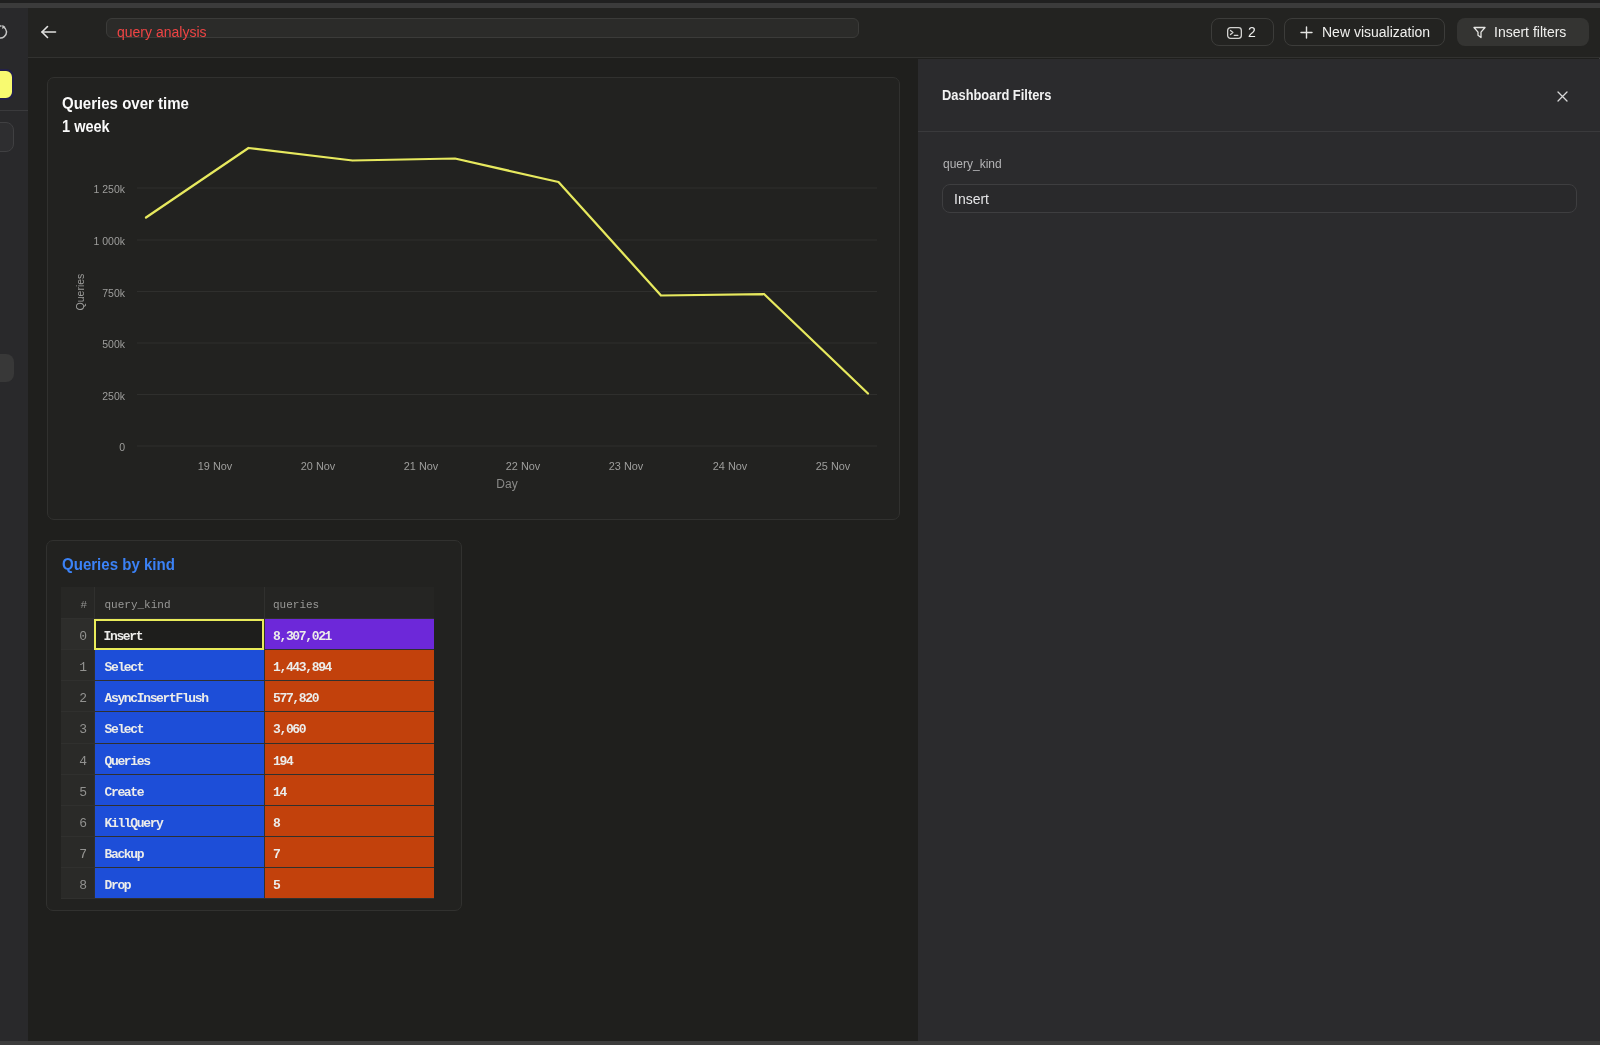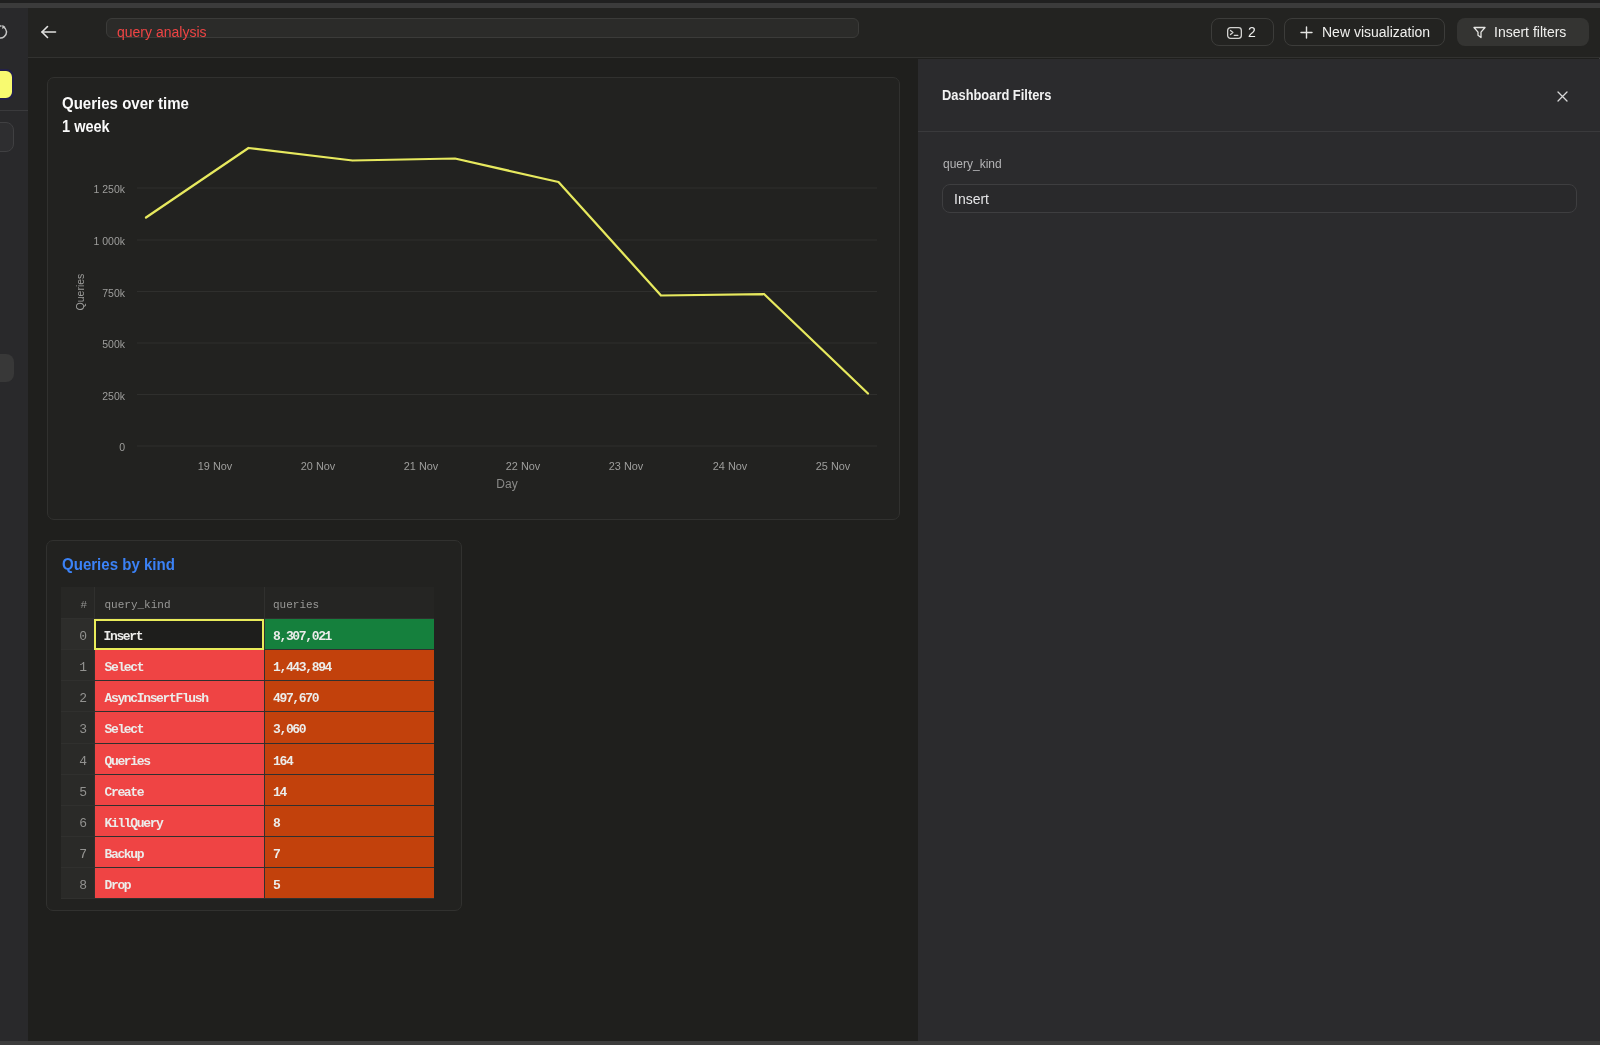--- a/index.html
+++ b/index.html
@@ -114,62 +114,62 @@
 <div class="abs" style="left:46px;top:540px;width:416px;height:371px;background:#222220;border:1px solid #31312f;border-radius:7px;"></div>
 <div class="abs" style="left:62px;top:555px;color:#3b82f6;font-size:16px;font-weight:bold;line-height:19px;"><span style="display:inline-block;transform:scaleX(0.94);transform-origin:0 50%;">Queries by kind</span></div>
 
 <style>
   .tbl { position:absolute; left:61px; top:587px; width:373px;
     font-family:"Liberation Mono", monospace; font-size:11px; }
   .trow { display:flex; height:31.15px; }
   .trow.head { height:32px; }
   .c0 { width:33px; background:#2a2a28; color:#929290; text-align:right;
         padding-right:7px; font-size:13px; line-height:36px; border-bottom:1px solid #30302e; }
-  .c1 { width:170px; background:#ef4444; color:#ececea; font-weight:bold;
+  .c1 { width:170px; background:#1d4ed8; color:#ececea; font-weight:bold;
         padding-left:9.5px; font-size:13px; letter-spacing:-1.35px; line-height:36px; border-bottom:1px solid #30302e;
         border-left:1px solid #30302e; }
   .c2 { width:170px; background:#c2410c; color:#ececea; font-weight:bold;
         padding-left:8px; font-size:13px; letter-spacing:-1.35px; line-height:36px; border-bottom:1px solid #30302e;
         border-left:1px solid #30302e; }
   .head .c0 { background:#272725; font-size:11px; line-height:36px; }
   .head .c1, .head .c2 { background:#252523; color:#989896; font-weight:normal; font-size:11px; letter-spacing:0; line-height:36px; }
   .sel .c0 { background:#2d2d2b; }
   .sel .c1 { background:#1e1e1c; border:2px solid #e9eb5a; line-height:32px; padding-left:7.5px; }
-  .sel .c2 { background:#15803d; }
+  .sel .c2 { background:#6d28d9; }
 </style>
 <div class="tbl">
   <div class="trow head">
       <div class="c0">#</div>
       <div class="c1">query_kind</div>
       <div class="c2">queries</div>
     </div>
   <div class="trow sel">
       <div class="c0">0</div>
       <div class="c1">Insert</div>
       <div class="c2">8,307,021</div>
     </div>
   <div class="trow">
       <div class="c0">1</div>
       <div class="c1">Select</div>
       <div class="c2">1,443,894</div>
     </div>
   <div class="trow">
       <div class="c0">2</div>
       <div class="c1">AsyncInsertFlush</div>
-      <div class="c2">497,670</div>
+      <div class="c2">577,820</div>
     </div>
   <div class="trow">
       <div class="c0">3</div>
       <div class="c1">Select</div>
       <div class="c2">3,060</div>
     </div>
   <div class="trow">
       <div class="c0">4</div>
       <div class="c1">Queries</div>
-      <div class="c2">164</div>
+      <div class="c2">194</div>
     </div>
   <div class="trow">
       <div class="c0">5</div>
       <div class="c1">Create</div>
       <div class="c2">14</div>
     </div>
   <div class="trow">
       <div class="c0">6</div>
       <div class="c1">KillQuery</div>
       <div class="c2">8</div>

